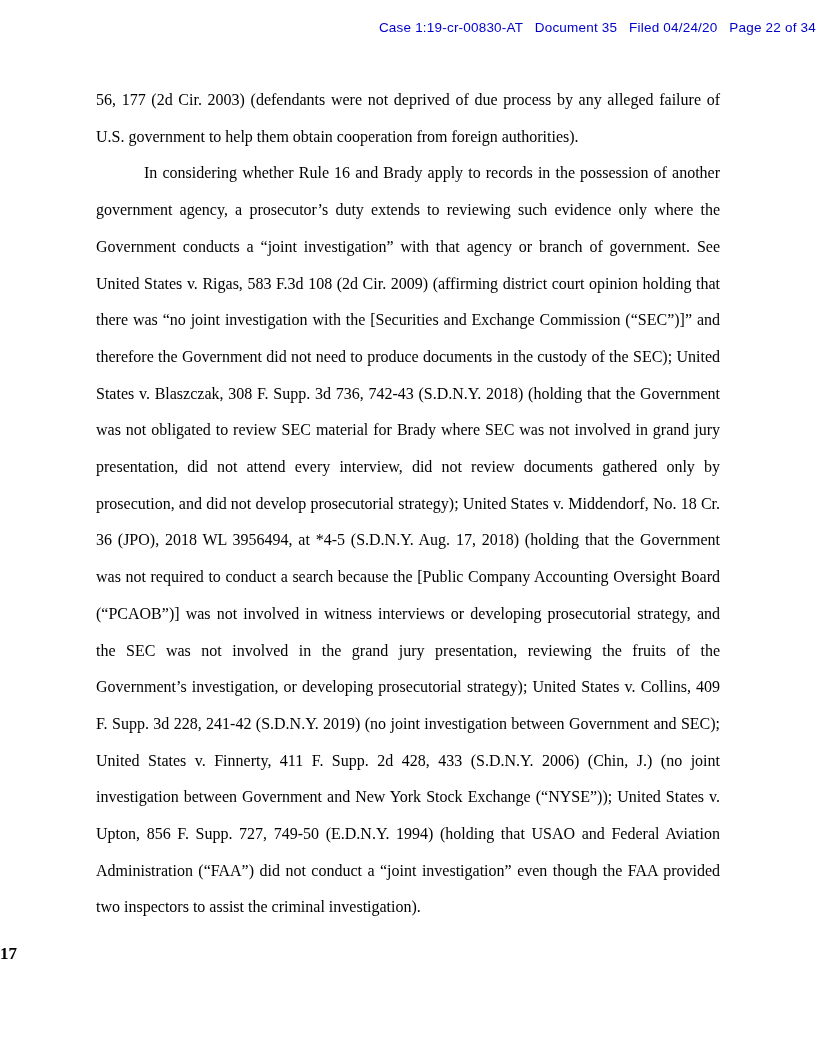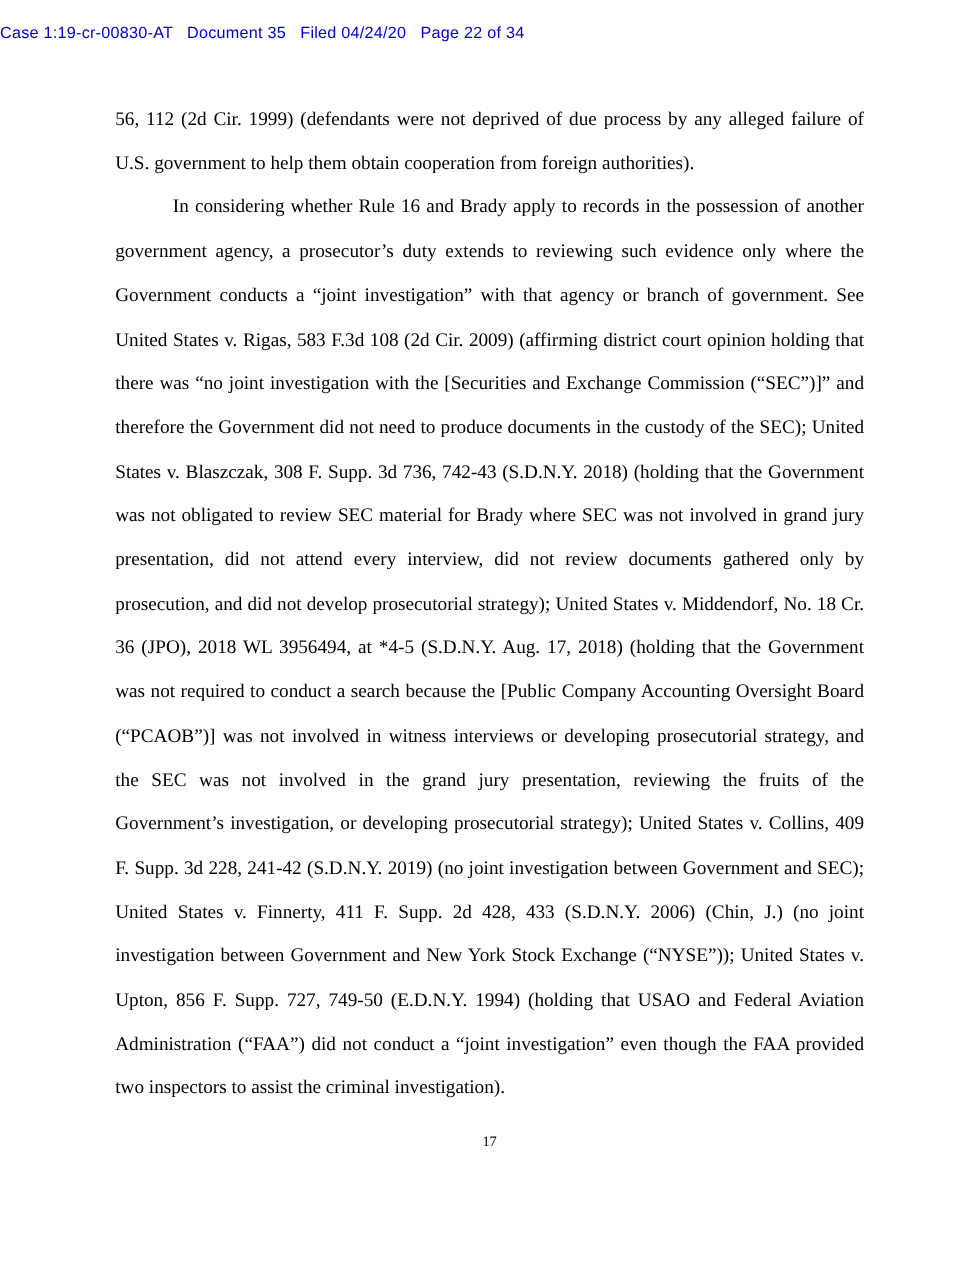--- a/index.html
+++ b/index.html
@@ -15,21 +15,21 @@
     background: #ffffff;
     overflow: hidden;
     font-family: "Liberation Serif", serif;
     color: #000000;
   }
   .ecf-header {
     position: absolute;
     top: 20px;
     left: 0;
     right: 0;
-    text-align: left;
+    text-align: right;
     font-family: "Liberation Sans", sans-serif;
     font-size: 13.5px;
     letter-spacing: 0.2px;
     white-space: pre;
   }
   .content {
     position: absolute;
     top: 82px;
     left: 96px;
     width: 624px;
@@ -44,29 +44,29 @@
   .content p.indent {
     text-indent: 48px;
   }
   .italic {
   }
   .page-number {
     position: absolute;
     top: 944px;
     left: 0;
     right: 0;
-    text-align: center;
-    font-size: 12px;
+    font-size: 17px;
+    font-weight: bold;
   }
 </style>
 </head>
 <body>
 
 <div class="page">
   <div class="ecf-header" style="color: rgb(0, 0, 204);">Case 1:19-cr-00830-AT   Document 35   Filed 04/24/20   Page 22 of 34</div>
 
   <div class="content">
-      <p class=""><span>56, 112 (2d Cir. 1999) (defendants were not deprived of due process by any alleged failure of U.S. government to help them obtain cooperation from foreign authorities).</span></p>
+      <p class=""><span>56, 177 (2d Cir. 2003) (defendants were not deprived of due process by any alleged failure of U.S. government to help them obtain cooperation from foreign authorities).</span></p>
       <p class="indent"><span>In considering whether Rule 16 and </span><span class="italic">Brady</span><span> apply to records in the possession of another government agency, a prosecutor’s duty extends to reviewing such evidence only where the Government conducts a “joint investigation” with that agency or branch of government.  </span><span class="italic">See United States v. Rigas</span><span>, 583 F.3d 108 (2d Cir. 2009) (affirming district court opinion holding that there was “no joint investigation with the [Securities and Exchange Commission (“SEC”)]” and therefore the Government did not need to produce documents in the custody of the SEC); </span><span class="italic">United States v. Blaszczak</span><span>, 308 F. Supp. 3d 736, 742-43 (S.D.N.Y. 2018) (holding that the Government was not obligated to review SEC material for </span><span class="italic">Brady</span><span> where SEC was not involved in grand jury presentation, did not attend every interview, did not review documents gathered only by prosecution, and did not develop prosecutorial strategy); </span><span class="italic">United States v. Middendorf</span><span>, No. 18 Cr. 36 (JPO), 2018 WL 3956494, at *4-5 (S.D.N.Y. Aug. 17, 2018) (holding that the Government was not required to conduct a search because the [Public Company Accounting Oversight Board (“PCAOB”)] was not involved in witness interviews or developing prosecutorial strategy, and the SEC was not involved in the grand jury presentation, reviewing the fruits of the Government’s investigation, or developing prosecutorial strategy); </span><span class="italic">United States v. Collins</span><span>, 409 F. Supp. 3d 228, 241-42 (S.D.N.Y. 2019) (no joint investigation between Government and SEC); </span><span class="italic">United States v. Finnerty</span><span>, 411 F. Supp. 2d 428, 433 (S.D.N.Y. 2006) (Chin, J.) (no joint investigation between Government and New York Stock Exchange (“NYSE”)); </span><span class="italic">United States v. Upton</span><span>, 856 F. Supp. 727, 749-50 (E.D.N.Y. 1994) (holding that USAO and Federal Aviation Administration (“FAA”) did not conduct a “joint investigation” even though the FAA provided two inspectors to assist the criminal investigation).</span></p>
     </div>
 
   <div class="page-number">17</div>
 </div>
 
 </body></html>

